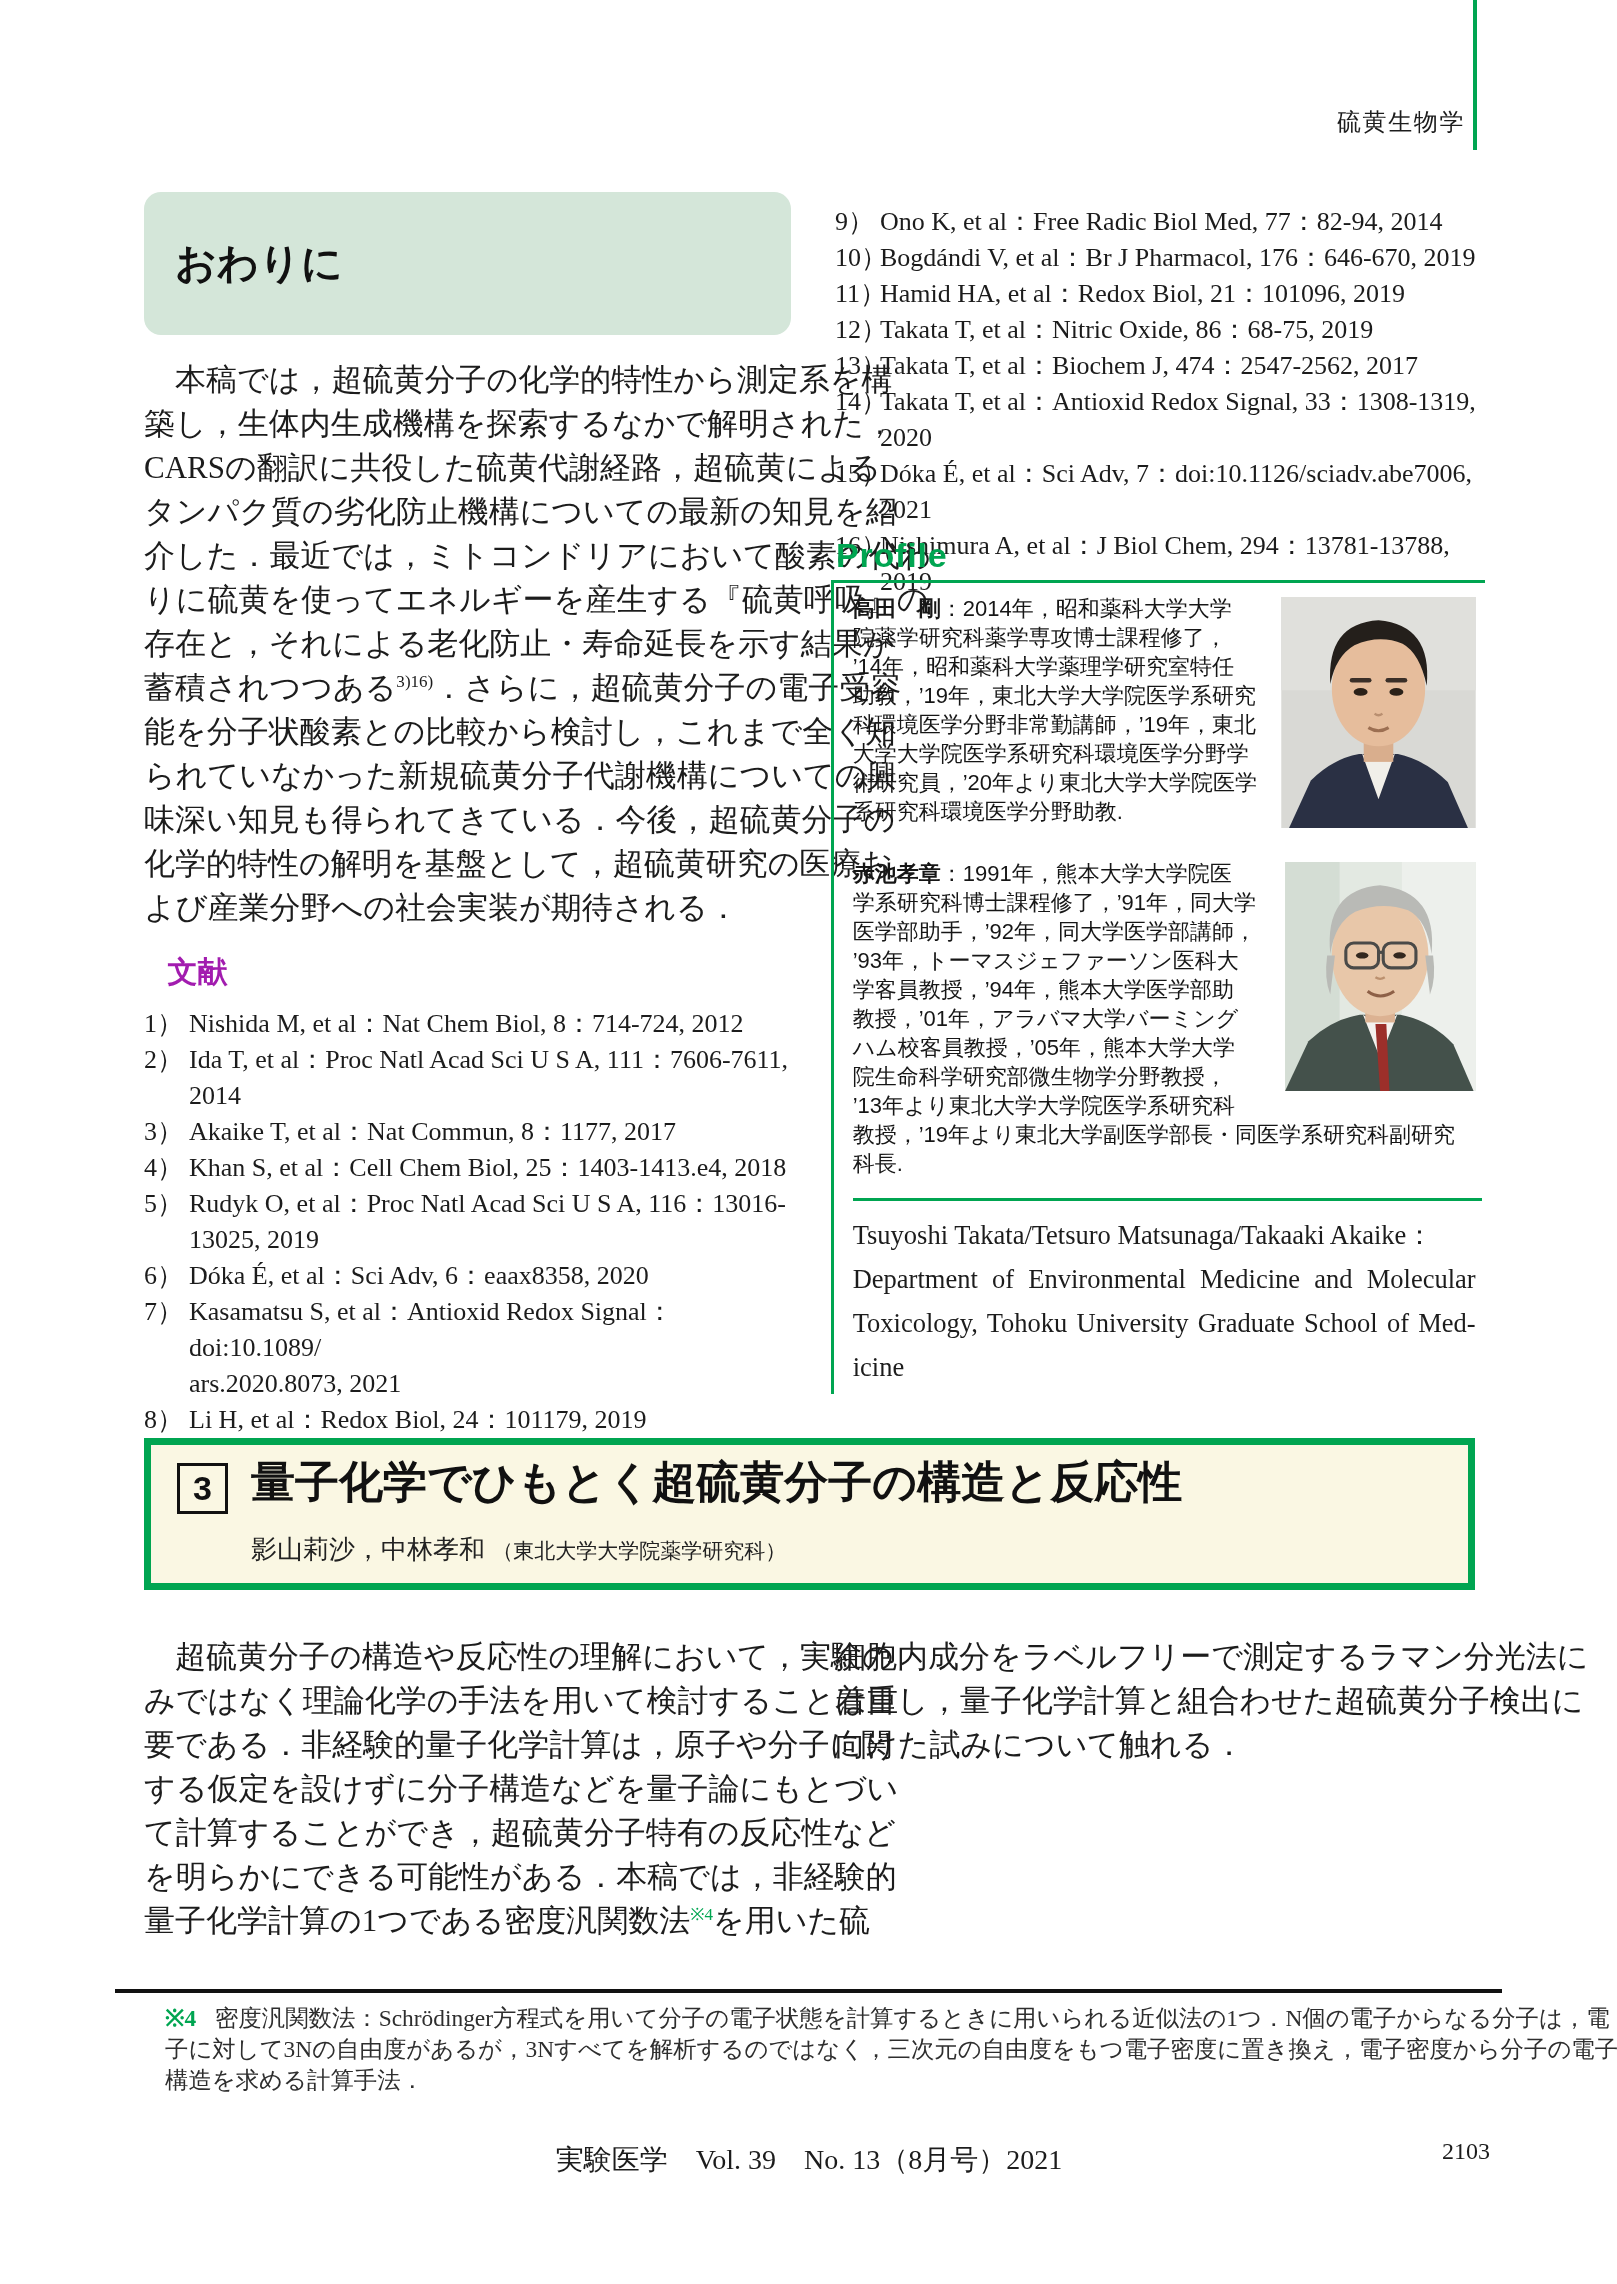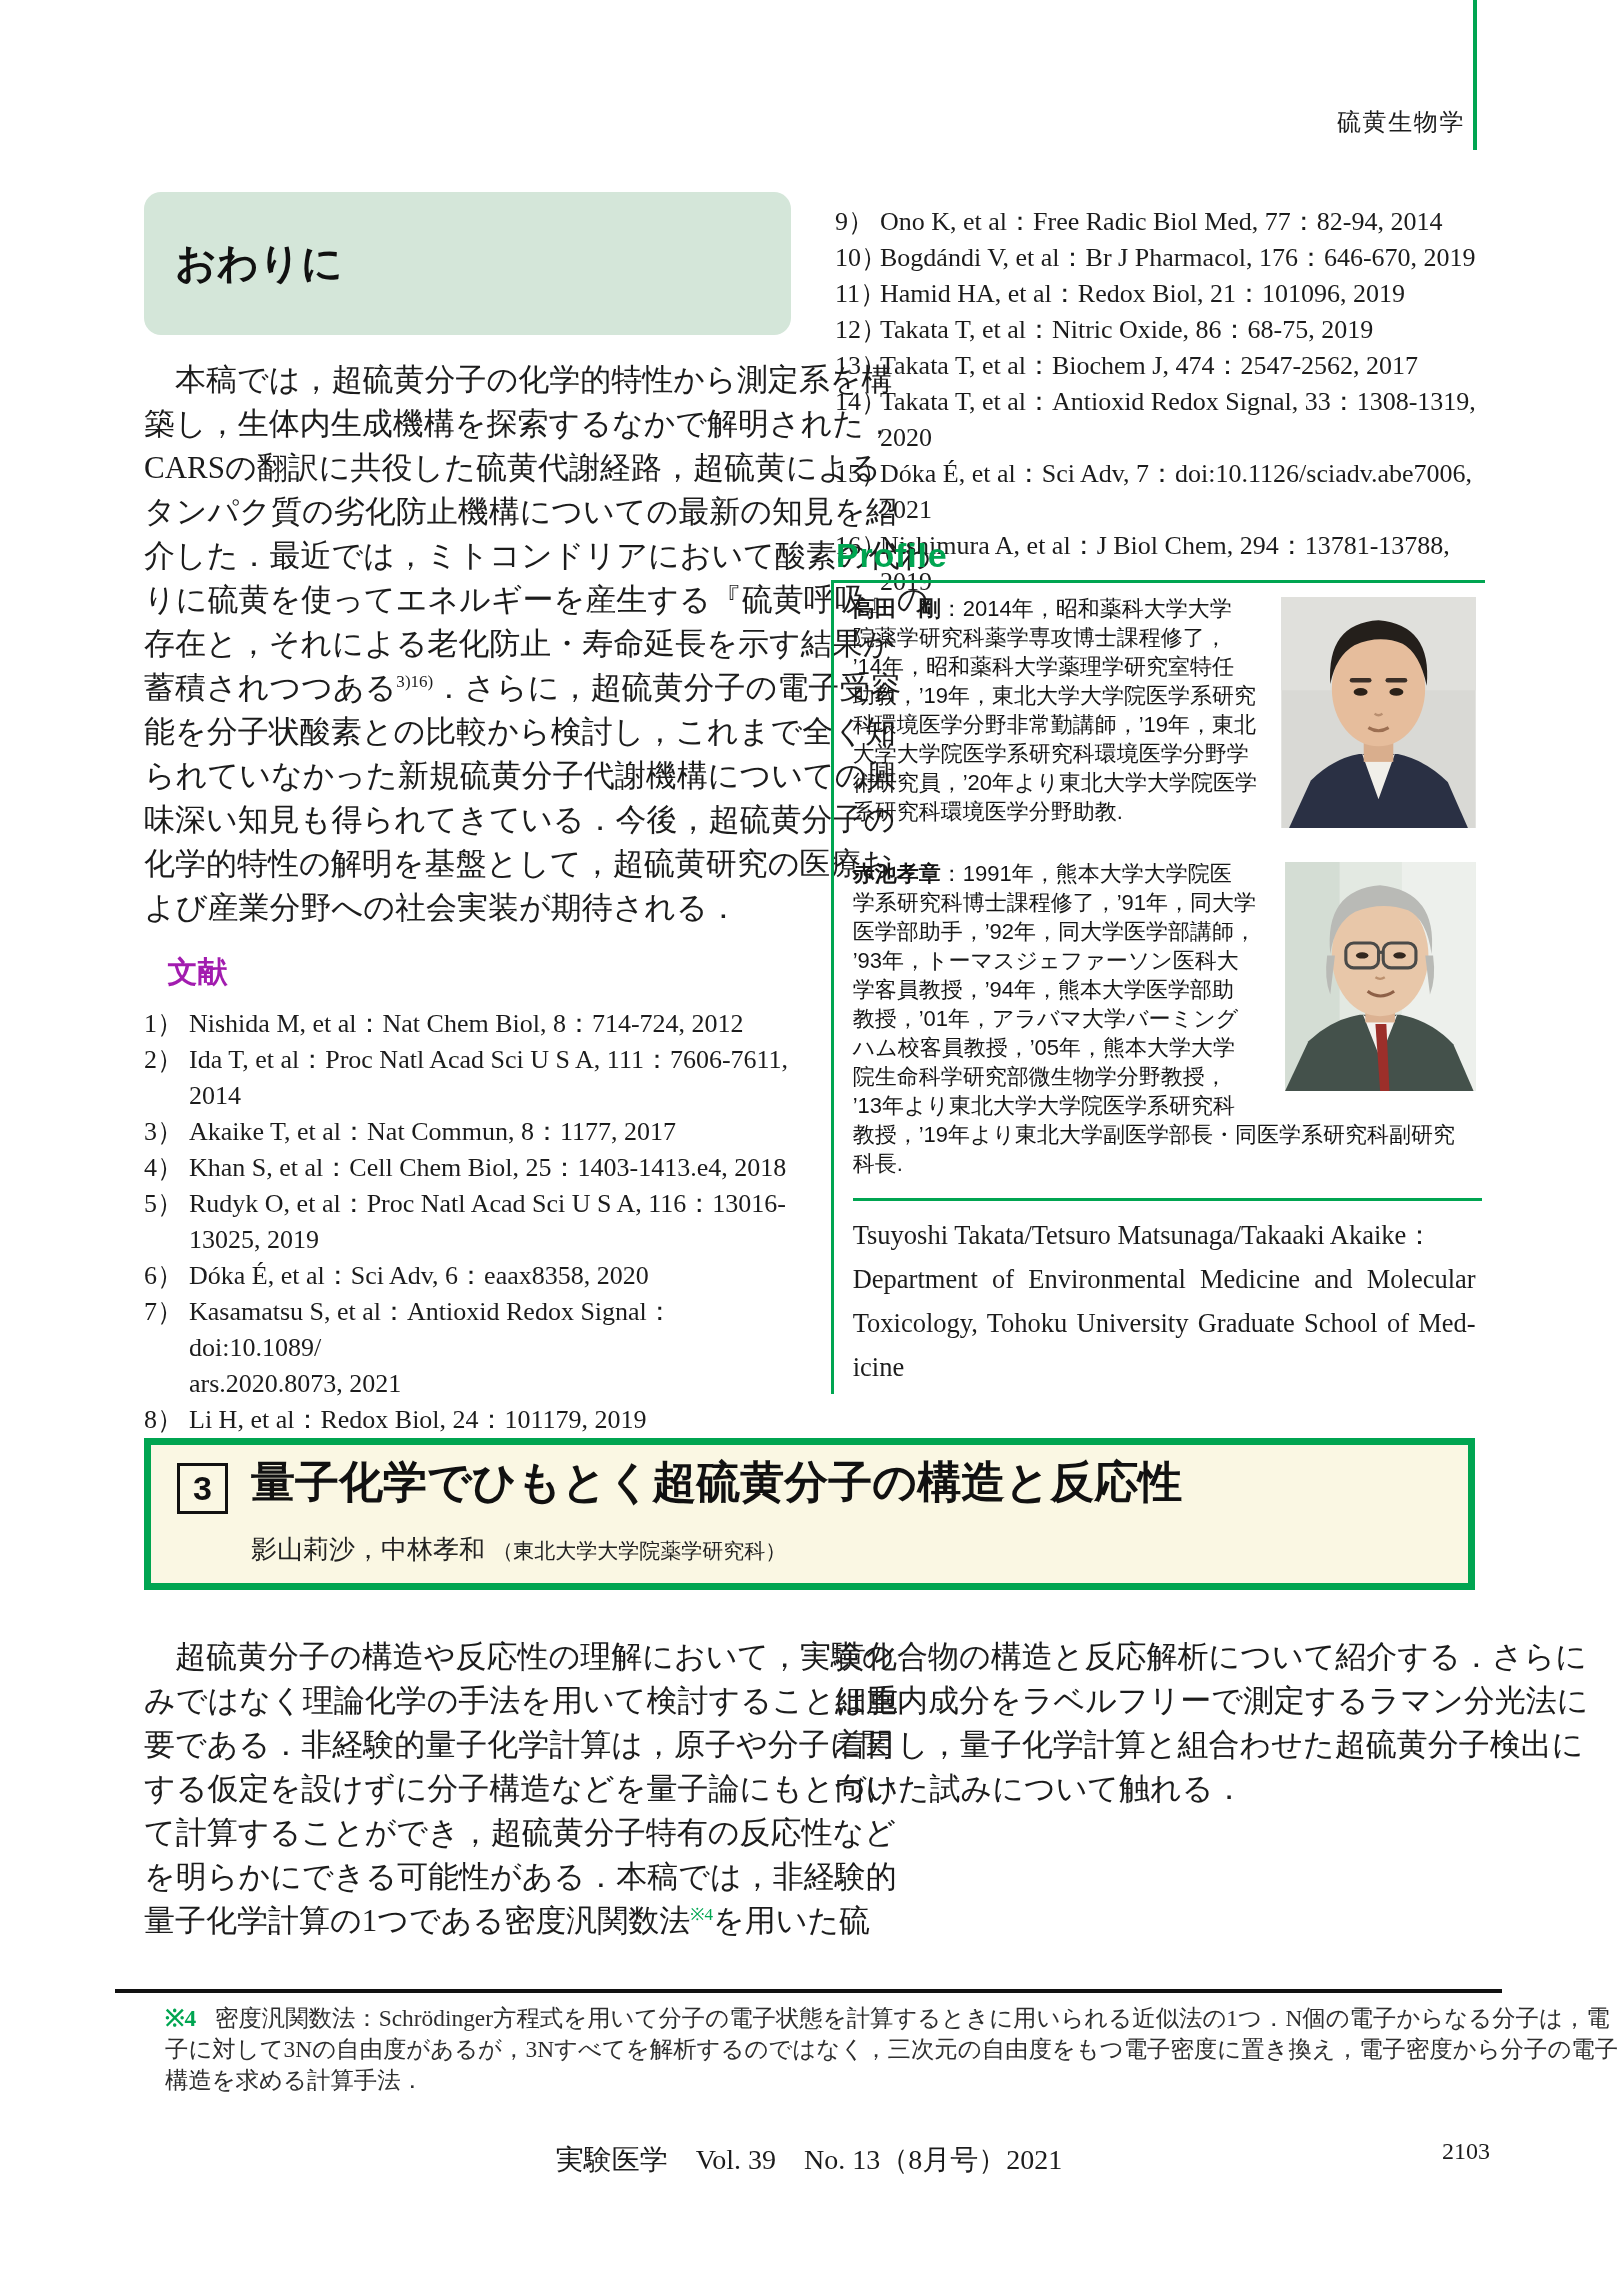--- a/index.html
+++ b/index.html
@@ -296,21 +296,20 @@
   <div class="jp-body body3-left">
       <div class="t-line">超硫黄分子の構造や反応性の理解において，実験の</div>
       <div class="t-line">みではなく理論化学の手法を用いて検討することは重</div>
       <div class="t-line">要である．非経験的量子化学計算は，原子や分子に関</div>
       <div class="t-line">する仮定を設けずに分子構造などを量子論にもとづい</div>
       <div class="t-line">て計算することができ，超硫黄分子特有の反応性など</div>
       <div class="t-line">を明らかにできる可能性がある．本稿では，非経験的</div>
       <div class="t-line"><span>量子化学計算の1つである密度汎関数法</span><sup class="green">※4</sup><span>を用いた硫</span></div>
     </div>
   <div class="jp-body body3-right">
-      <div class="t-line">黄化合物の構造と反応解析について紹介する．さらに</div>
       <div class="t-line">細胞内成分をラベルフリーで測定するラマン分光法に</div>
       <div class="t-line">着目し，量子化学計算と組合わせた超硫黄分子検出に</div>
       <div class="t-line">向けた試みについて触れる．</div>
     </div>
 
   <div class="foot-rule"></div>
   <div class="footnote">
     <div class="fn-line">
       <span class="fn-marker">※4</span><span>密度汎関数法：Schrödinger方程式を用いて分子の電子状態を計算するときに用いられる近似法の1つ．N個の電子からなる分子は，電</span>
     </div>

